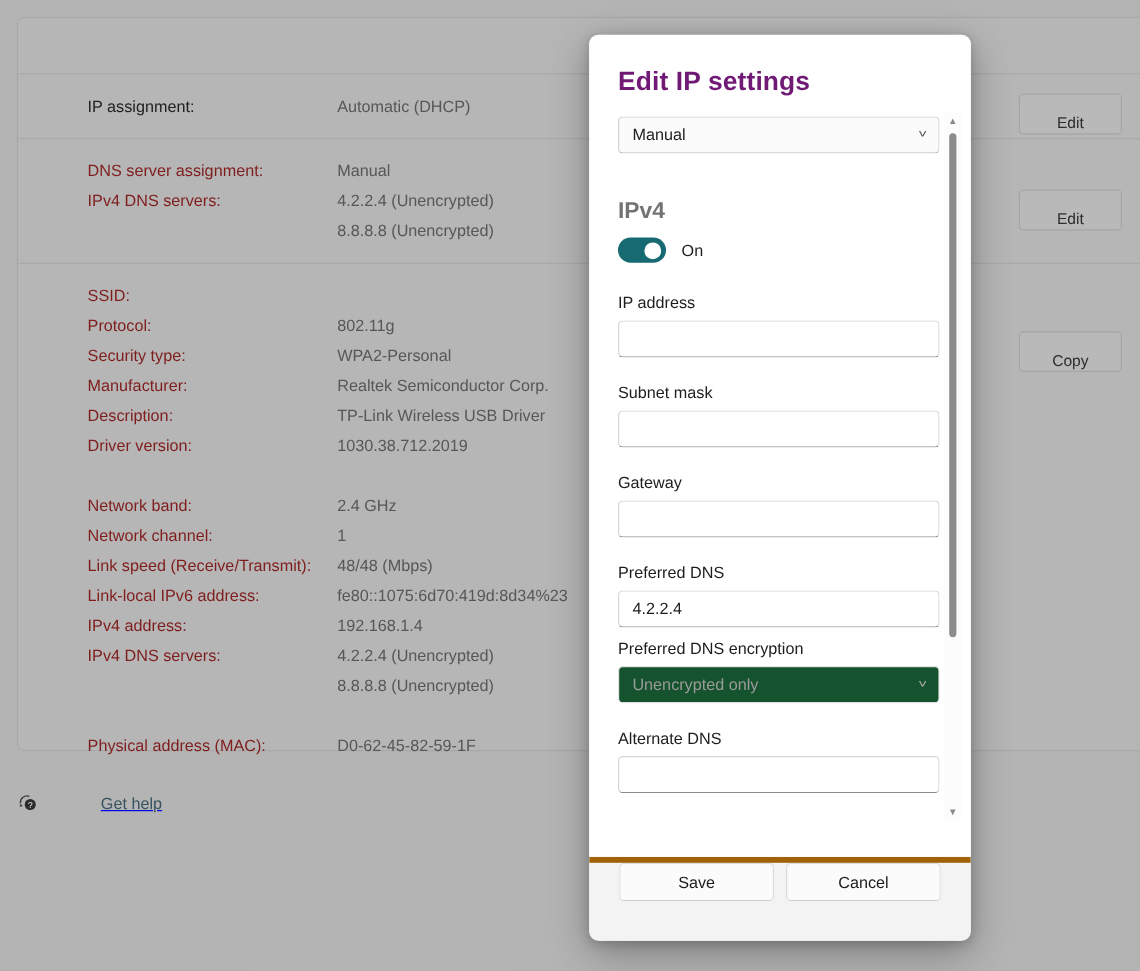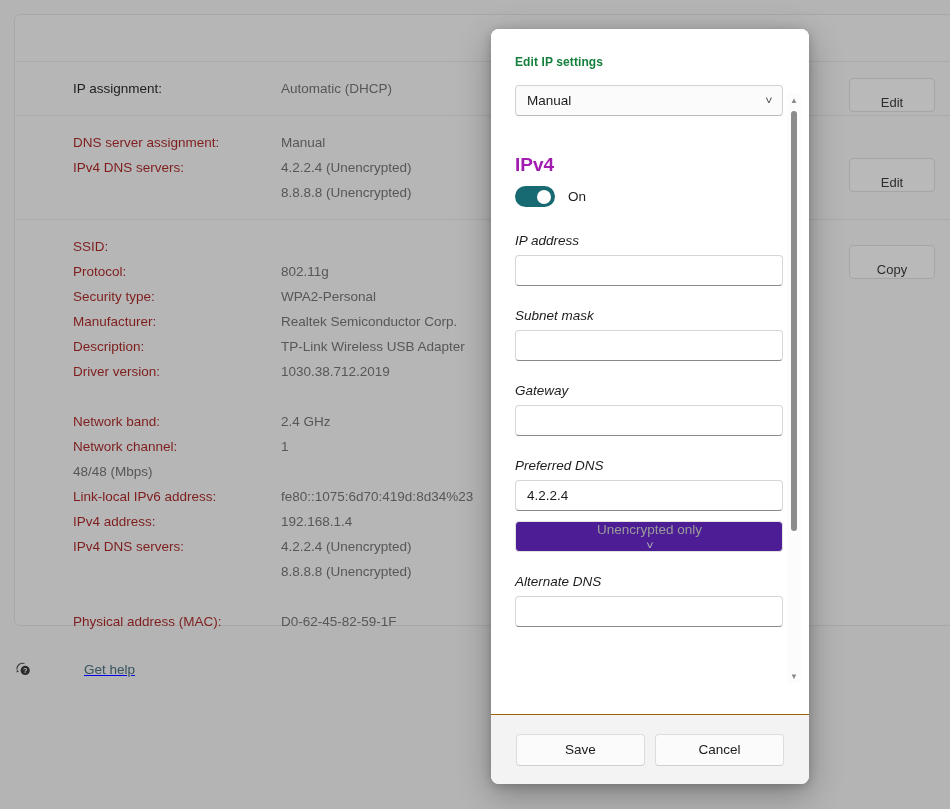--- a/index.html
+++ b/index.html
@@ -127,60 +127,59 @@
 
   #dialog-body {
     position: relative;
     flex: 1 1 auto;
     overflow: hidden;
     background: #ffffff;
     padding: 26px 34px 0 24px;
   }
 
   #dialog-title {
-    font-size: 12px;
+    font-size: 22px;
     font-weight: 600;
-    color: #15803d;
+    color: #701a75;
     letter-spacing: .1px;
     margin: 0 0 16px 0;
   }
 
   .combo {
     width: 268px;
     height: 31px;
     border: 1px solid #d2d2d2;
     border-bottom-color: #b9b9b9;
     border-radius: 4px;
     background: #fbfbfb;
     display: flex;
     align-items: center;
     justify-content: space-between;
     padding: 0 10px 0 11px;
     font-size: 13.5px;
     color: #1d1d1d;
   }
   .combo.disabled {
-    background: #4c1d95;
+    background: #14532d;
     border-color: #e2e2e2;
     border-bottom-color: #e2e2e2;
     color: #9b9b9b;
-    flex-direction: column;
   }
   .chev {
     font-size: 10px;
     color: #4a4a4a;
     line-height: 1;
     transform: scaleX(1.25);
   }
   .combo.disabled .chev { color: #b6b6b6; }
 
   #section-ipv4 {
     font-size: 19px;
     font-weight: 600;
-    color: #a21caf;
+    color: #737373;
     margin: 38px 0 10px 0;
   }
 
   .toggle-row {
     display: flex;
     align-items: center;
     gap: 13px;
     margin-bottom: 26px;
   }
   .toggle {
@@ -198,21 +197,20 @@
   }
   .toggle-label {
     font-size: 13.5px;
     color: #1d1d1d;
   }
 
   .field-label {
     font-size: 13.5px;
     color: #1d1d1d;
     margin-bottom: 7px;
-    font-style: italic;
   }
   .field-group { margin-bottom: 22px; }
   .field-group.tight { margin-bottom: 10px; }
 
   .textbox {
     width: 268px;
     height: 31px;
     border: 1px solid #d6d6d6;
     border-bottom: 1px solid #8a8a8a;
     border-radius: 4px;
@@ -246,23 +244,23 @@
     left: 4px; top: 18px;
     width: 6px; height: 420px;
     border-radius: 3px;
     background: #8c8c8c;
   }
 
   #dialog-footer {
     flex: 0 0 auto;
     height: 70px;
     background: #f3f3f3;
-    border-top: 1px solid #a16207;
-    display: flex;
-    align-items: center;
+    border-top: 5px solid #a16207;
+    display: flex;
+    align-items: flex-start;
     gap: 10px;
     padding: 0 25px;
   }
   .dlg-btn {
     flex: 1 1 0;
     height: 32px;
     background: #fbfbfb;
     border: 1px solid #dcdcdc;
     border-bottom-color: #cfcfcf;
     border-radius: 4px;
@@ -328,39 +326,40 @@
             <div class="pair">
               <div class="k">Security type:</div>
               <div class="v">WPA2-Personal</div>
             </div>
             <div class="pair">
               <div class="k">Manufacturer:</div>
               <div class="v">Realtek Semiconductor Corp.</div>
             </div>
             <div class="pair">
               <div class="k">Description:</div>
-              <div class="v">TP-Link Wireless USB Adapter</div>
+              <div class="v">TP-Link Wireless USB Driver</div>
             </div>
             <div class="pair">
               <div class="k">Driver version:</div>
               <div class="v">1030.38.712.2019</div>
             </div>
             <div class="pair spacer-line">
               <div class="k"></div>
               <div class="v"></div>
             </div>
             <div class="pair">
               <div class="k">Network band:</div>
               <div class="v">2.4 GHz</div>
             </div>
             <div class="pair">
               <div class="k">Network channel:</div>
               <div class="v">1</div>
             </div>
             <div class="pair">
+              <div class="k">Link speed (Receive/Transmit):</div>
               <div class="v">48/48 (Mbps)</div>
             </div>
             <div class="pair">
               <div class="k">Link-local IPv6 address:</div>
               <div class="v">fe80::1075:6d70:419d:8d34%23</div>
             </div>
             <div class="pair">
               <div class="k">IPv4 address:</div>
               <div class="v">192.168.1.4</div>
             </div>
@@ -375,21 +374,21 @@
             <div class="pair spacer-line">
               <div class="k"></div>
               <div class="v"></div>
             </div>
             <div class="pair">
               <div class="k">Physical address (MAC):</div>
               <div class="v">D0-62-45-82-59-1F</div>
             </div>
           </div>
       </div>
-      <div class="row-action" style="top:25px;">
+      <div class="row-action" style="top:56px;">
         <button class="ghost-btn">Copy</button>
       </div>
     </div>
   </div>
 
   <a id="get-help" href="#">
     <span class="help-ico">
       <svg width="18" height="18" viewBox="0 0 18 18">
         <path d="M3 9.5 A5.6 5.6 0 0 1 10.5 3.6" fill="none" stroke="#3b3b3b" stroke-width="1.1"></path>
         <path d="M3.1 9.8 L2.3 12.4 L4.9 11.6 Z" fill="#3b3b3b"></path>
@@ -435,20 +434,21 @@
       <div class="field-label">Gateway</div>
       <div class="textbox"></div>
     </div>
 
     <div class="field-group tight">
       <div class="field-label">Preferred DNS</div>
       <div class="textbox">4.2.2.4</div>
     </div>
 
     <div class="field-group">
+      <div class="field-label">Preferred DNS encryption</div>
       <div class="combo disabled">
         <span>Unencrypted only</span>
         <span class="chev">˅</span>
       </div>
     </div>
 
     <div class="field-group">
       <div class="field-label">Alternate DNS</div>
       <div class="textbox"></div>
     </div>

